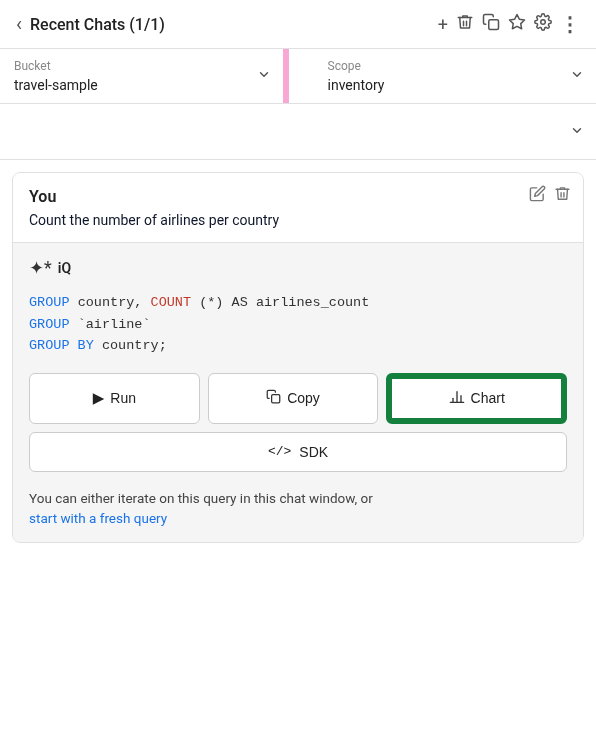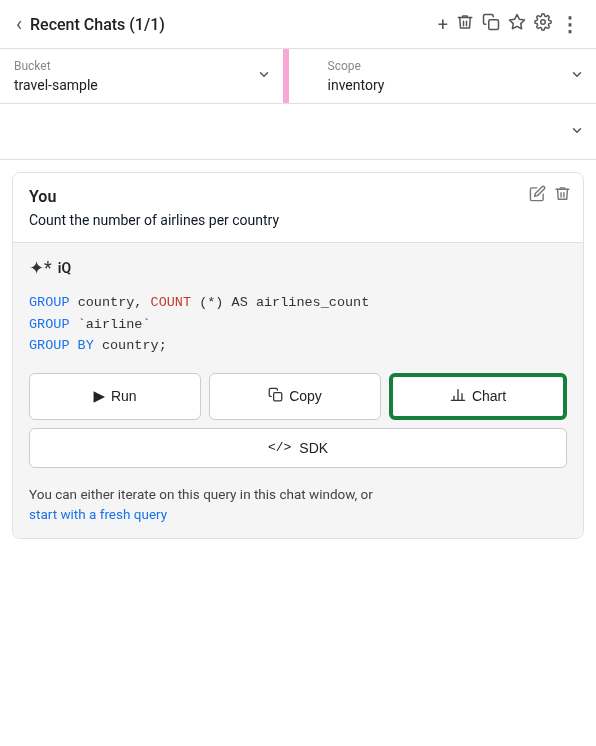--- a/index.html
+++ b/index.html
@@ -210,21 +210,21 @@
       border-radius: 6px;
       font-size: 14px;
       font-weight: 500;
       cursor: pointer;
       border: 1px solid #ccc;
       background: #fff;
       color: #222;
       flex: 1;
     }
     .btn-chart {
-      border: 4px solid #15803d;
+      border: 6px solid #15803d;
       color: #222;
       background: #fff;
     }
     .btn-icon {
       font-size: 15px;
     }
 
     
     .btn-sdk {
       width: 100%;

